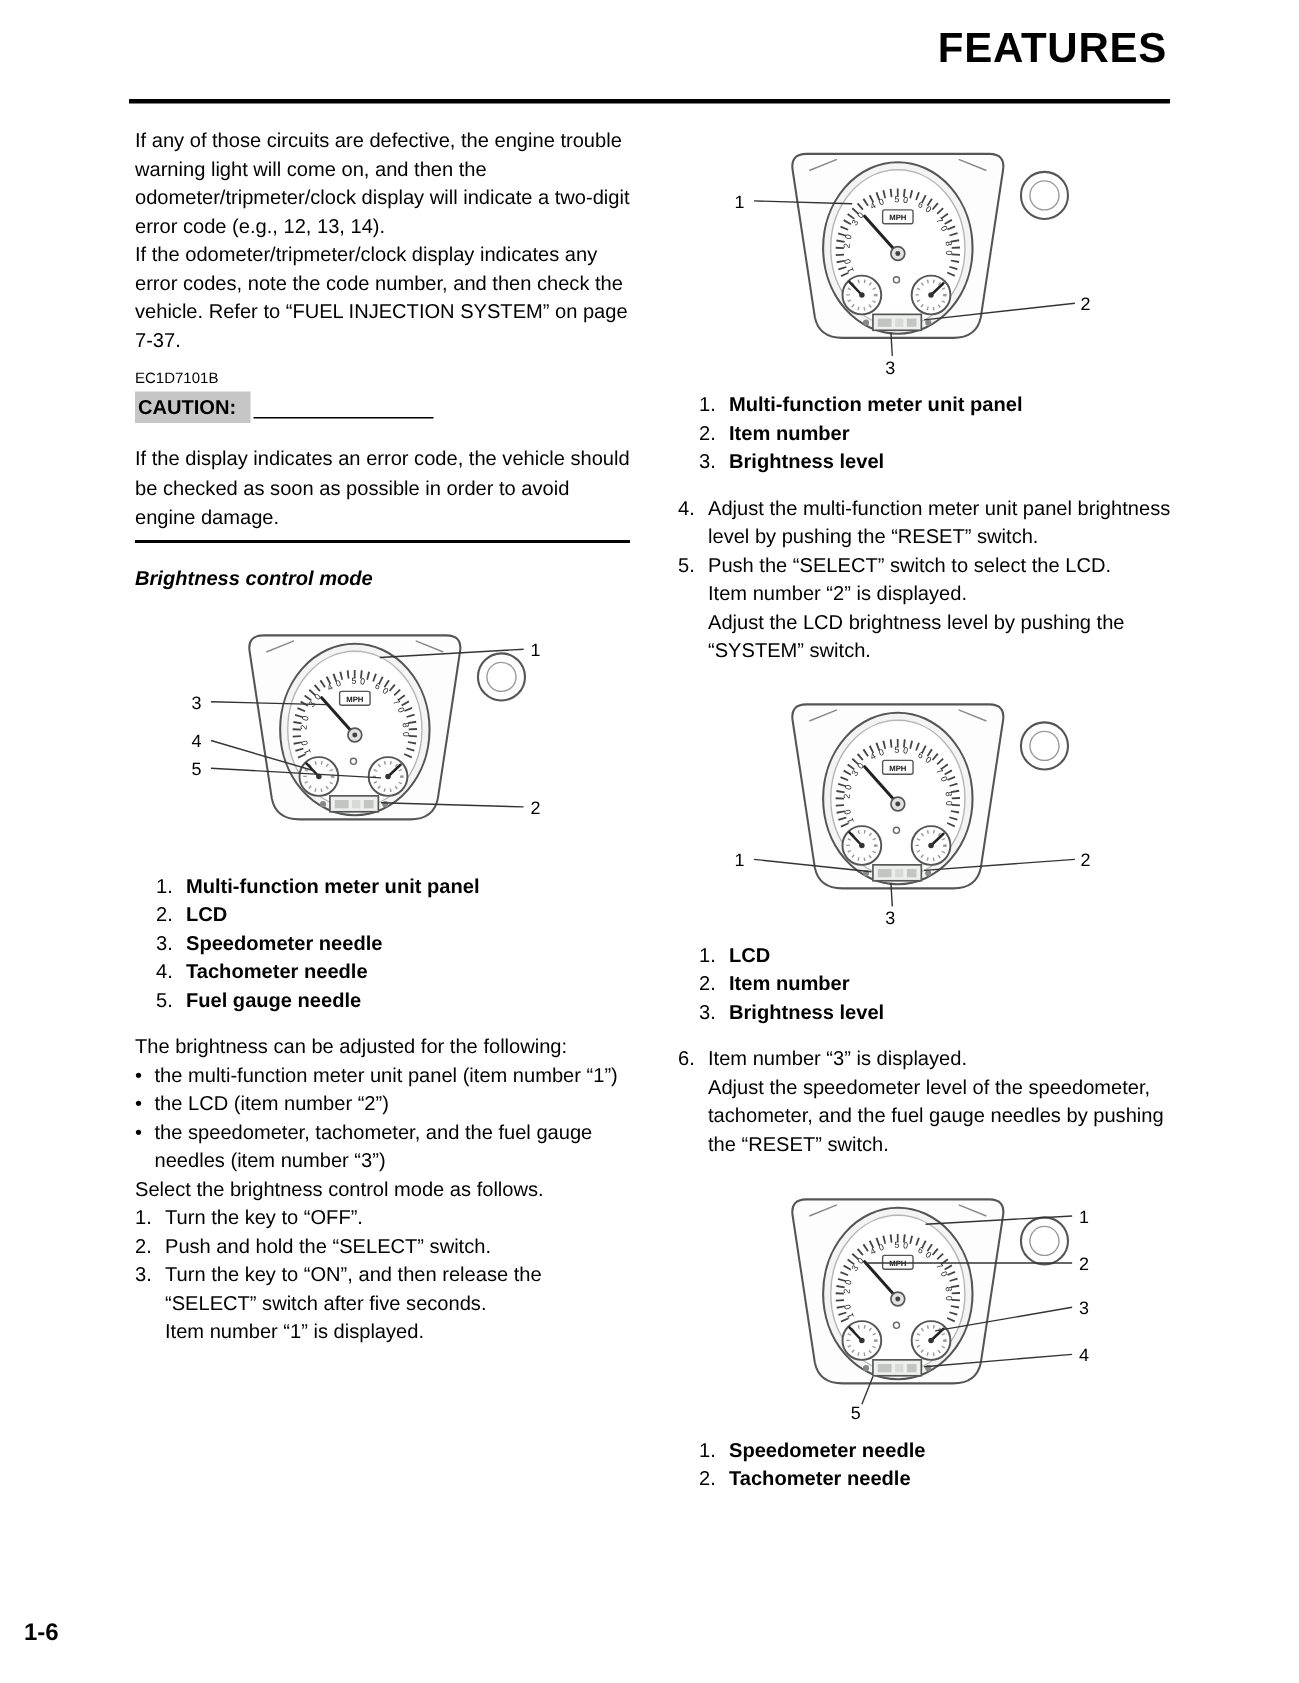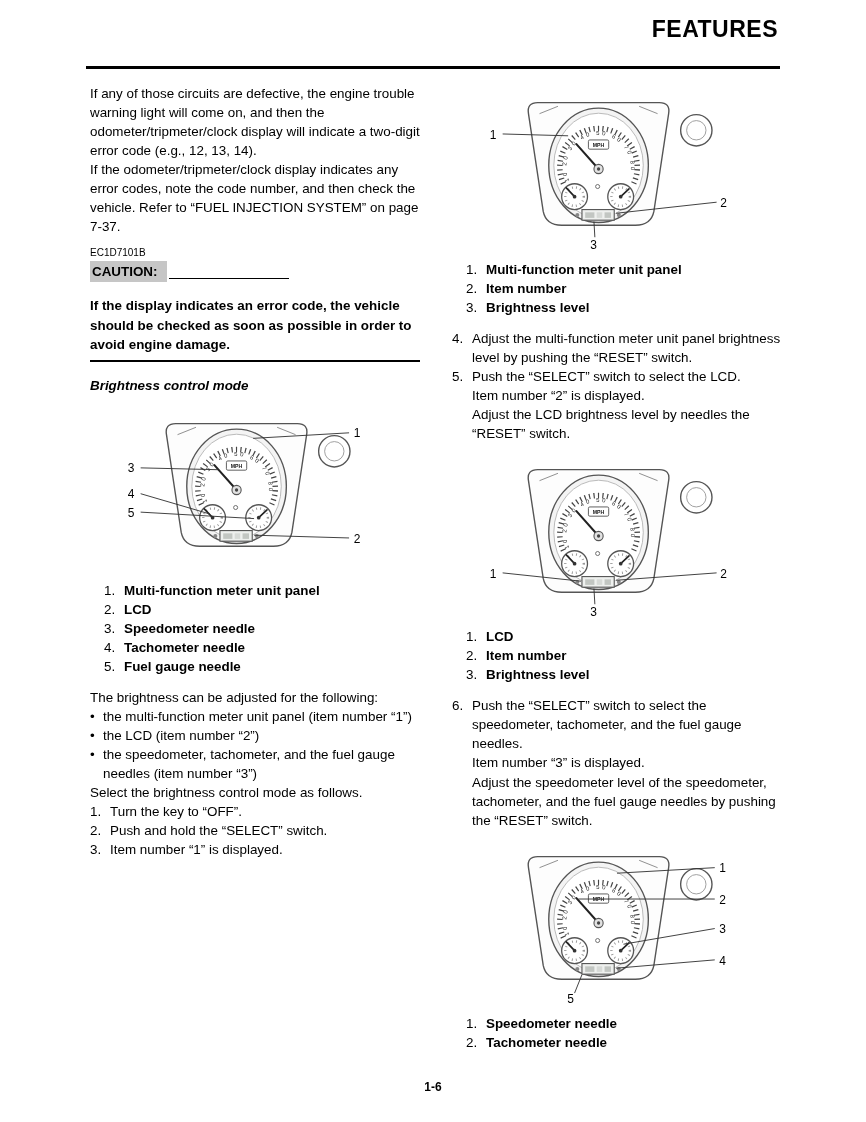--- a/index.html
+++ b/index.html
@@ -2,51 +2,51 @@
 <html><head>
 <meta charset="utf-8">
 <style>
   * { box-sizing: border-box; }
   html, body { margin: 0; padding: 0; }
   body {
     width: 866px; height: 1122px; background: #fff; color: #000;
     font-family: "Liberation Sans", "DejaVu Sans", sans-serif;
     position: relative; overflow: hidden;
   }
-  .header-title { position: absolute; top: 16px; right: 88px; font-size: 23px; font-weight: bold; letter-spacing: 0.5px; }
+  .header-title { position: absolute; top: 16px; right: 88px; font-size: 28px; font-weight: bold; letter-spacing: 0.5px; }
   .header-rule { position: absolute; top: 66px; left: 86px; width: 694px; height: 3px; background: #000; }
   .col { position: absolute; top: 84px; width: 330px; font-size: 13.4px; line-height: 1.42; }
   .col-left { left: 90px; }
   .col-right { left: 452px; }
   p { margin: 0; }
   .code-small { font-size: 10px; margin-top: 10px; }
   .caution-row { display: flex; align-items: flex-end; margin: 1px 0 5px; }
   .caution-label { background: #c6c6c6; font-weight: bold; padding: 1px 10px 1px 2px; }
   .caution-line { width: 120px; border-bottom: 1.5px solid #000; margin-left: 2px; margin-bottom: 3px; }
-  .caution-text { font-weight: bold; margin-top: 14px; }
+  .caution-text { font-weight: normal; margin-top: 14px; }
   .caution-underline { border-bottom: 2.5px solid #000; margin-top: 6px; }
   .section-heading { font-weight: bold; font-size: 13.4px; margin: 14px 0 12px; font-style: italic; }
   .figure { margin: 0; }
   .fig { display: block; margin: 2px auto; width: 288px; height: 166px; }
   svg text { font-family: "Liberation Sans", "DejaVu Sans", sans-serif; }
   .callouts text { font-size: 13px; fill: #000; }
   .callouts line { stroke: #333; stroke-width: 1; }
   .fig-list { margin: 8px 0 12px 14px; }
   .legend-row { display: flex; }
   .legend-num { width: 20px; flex: none; }
   .legend-text { flex: 1; font-weight: bold; }
   .bullet-row { display: flex; }
   .bullet { width: 13px; flex: none; }
   .b-text { flex: 1; }
   .step-row { display: flex; }
   .step-num { width: 20px; flex: none; }
   .step-body { flex: 1; }
   .mt10 { margin-top: 10px; }
   .mt4 { margin-top: 4px; }
-  .footer { position: absolute; left: 0; width: 100%; top: 1080px; text-align: center; font-weight: bold; font-size: 12px; }
+  .footer { position: absolute; left: 0; width: 100%; top: 1080px; font-weight: bold; font-size: 16px; padding-left: 16px; }
 </style>
 </head>
 <body>
 
 <svg width="0" height="0" style="position:absolute" aria-hidden="true">
   <defs>
     <path id="scaleArc" d="M58.3 94.8 A35 35 0 1 1 121.7 94.8" fill="none"></path>
     <g id="cluster-sym">
       <path d="M24 10 L156 10 Q168 10 166 22 L150 128 Q147 143 130 143 L50 143 Q33 143 30 128 L14 22 Q12 10 24 10 Z" fill="#fdfdfd" stroke="#555" stroke-width="1.5"></path>
       <path d="M26 22 L46 14" stroke="#888" stroke-width="1" fill="none"></path>
@@ -164,20 +164,21 @@
       </div>
     <div class="step-row">
         <span class="step-num">2.</span>
         <div class="step-body">
           <div>Push and hold the “SELECT” switch.</div>
         </div>
       </div>
     <div class="step-row">
         <span class="step-num">3.</span>
         <div class="step-body">
+          <div>Turn the key to “ON”, and then release the “SELECT” switch after five seconds.</div>
           <div>Item number “1” is displayed.</div>
         </div>
       </div>
   </div>
 
   <div class="col col-right">
 
     <div class="figure">
       <svg class="fig" viewBox="0 0 300 180">
         <use href="#cluster-sym" x="40" y="8"></use>
@@ -211,21 +212,21 @@
         <span class="step-num">4.</span>
         <div class="step-body">
           <div>Adjust the multi-function meter unit panel brightness level by pushing the “RESET” switch.</div>
         </div>
       </div>
     <div class="step-row">
         <span class="step-num">5.</span>
         <div class="step-body">
           <div>Push the “SELECT” switch to select the LCD.</div>
           <div>Item number “2” is displayed.</div>
-          <div>Adjust the LCD brightness level by needles the “RESET” switch.</div>
+          <div>Adjust the LCD brightness level by pushing the “SYSTEM” switch.</div>
         </div>
       </div>
 
     <div class="figure mt10">
       <svg class="fig" viewBox="0 0 300 180">
         <use href="#cluster-sym" x="40" y="8"></use>
         <g class="callouts">
           <line x1="26" y1="130" x2="111" y2="139"></line>
           <text x="12" y="135">1</text>
           <line x1="258" y1="130" x2="149" y2="138"></line>
@@ -247,21 +248,20 @@
         </div>
       <div class="legend-row">
           <span class="legend-num">3.</span>
           <span class="legend-text">Brightness level</span>
         </div>
     </div>
 
     <div class="step-row">
         <span class="step-num">6.</span>
         <div class="step-body">
-          <div>Push the “SELECT” switch to select the speedometer, tachometer, and the fuel gauge needles.</div>
           <div>Item number “3” is displayed.</div>
           <div>Adjust the speedometer level of the speedometer, tachometer, and the fuel gauge needles by pushing the “RESET” switch.</div>
         </div>
       </div>
 
     <div class="figure mt10">
       <svg class="fig" viewBox="0 0 300 180">
         <use href="#cluster-sym" x="40" y="8"></use>
         <g class="callouts">
           <line x1="256" y1="30" x2="150" y2="36"></line>

